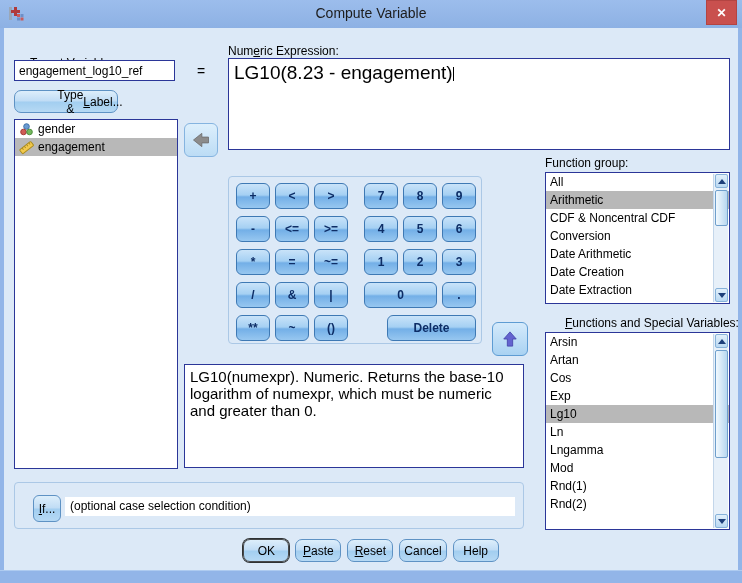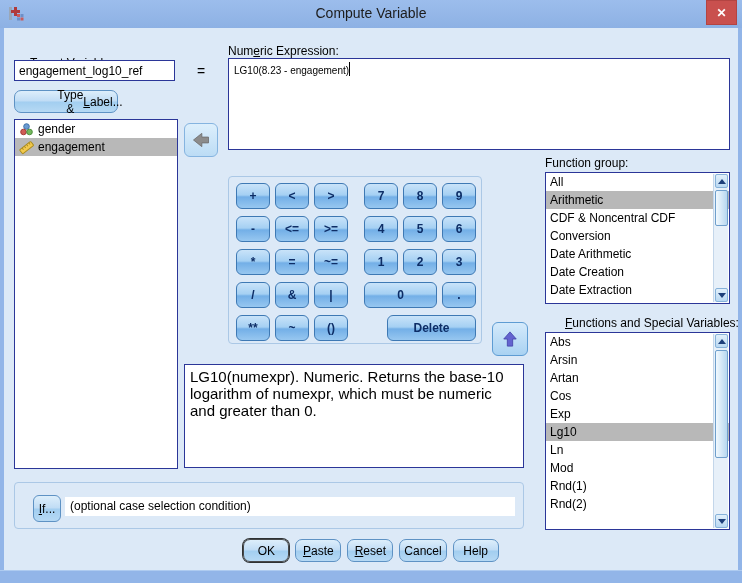--- a/index.html
+++ b/index.html
@@ -36,21 +36,21 @@
   .var-list { position:absolute; left:14px; top:119px; width:164px; height:350px; overflow:hidden; }
   .var-item { display:flex; align-items:center; height:18px; padding-left:2px; cursor:default; }
   .var-item.sel { background:#b8b8b8; }
   .var-item svg { width:15px; height:15px; margin-right:4px; flex:none; }
 
   .move-btn { position:absolute; left:184px; top:123px; width:34px; height:34px;
     background:linear-gradient(180deg,#ddeffc,#bcdcf5); border:1px solid #85b4e0; border-radius:6px;
     display:flex; align-items:center; justify-content:center; cursor:pointer; }
 
   .expr-box { position:absolute; left:228px; top:58px; width:502px; height:92px; padding:3px 5px;
-    font-size:10px; overflow:hidden; }
+    font-size:19px; overflow:hidden; }
   .caret { display:inline-block; width:1px; height:14px; background:#000; vertical-align:-2px; }
 
   
   .keypad { position:absolute; left:228px; top:176px; width:254px; height:168px;
     border:1px solid #abc8e6; border-radius:4px; display:grid;
     grid-template-columns:34px 34px 34px 6px 34px 34px 34px;
     grid-template-rows:repeat(5,26px); column-gap:5px; row-gap:7px; padding:6px 0 0 7px; }
   .kbtn { background:linear-gradient(180deg,#c9e3f9 0%,#a5d0f3 46%,#73afe7 54%,#97c7f0 100%);
     border:1px solid #3e79b4; border-radius:6px; display:flex; align-items:center; justify-content:center;
     font-size:12px; font-weight:bold; color:#0d2d66; cursor:pointer; }
@@ -206,27 +206,27 @@
       <div class="sb-thumb" style="top:16px; height:36px;"></div>
       <div class="sb-btn sb-down">
           <div class="tri-down"></div>
         </div>
     </div>
   </div>
 
   <div class="lbl" style="left:565px; top:316px;"><u>F</u>unctions and Special Variables:</div>
   <div class="listbox fsv-list">
     <div id="fsvItems">
-        <div class="lb-item">Abs</div>
         <div class="lb-item">Arsin</div>
         <div class="lb-item">Artan</div>
         <div class="lb-item">Cos</div>
         <div class="lb-item">Exp</div>
         <div class="lb-item sel">Lg10</div>
         <div class="lb-item">Ln</div>
+        <div class="lb-item">Lngamma</div>
         <div class="lb-item">Mod</div>
         <div class="lb-item">Rnd(1)</div>
         <div class="lb-item">Rnd(2)</div>
       </div>
     <div class="scrollbar">
       <div class="sb-btn sb-up">
           <div class="tri-up"></div>
         </div>
       <div class="sb-thumb" style="top:16px; height:108px;"></div>
       <div class="sb-btn sb-down">

